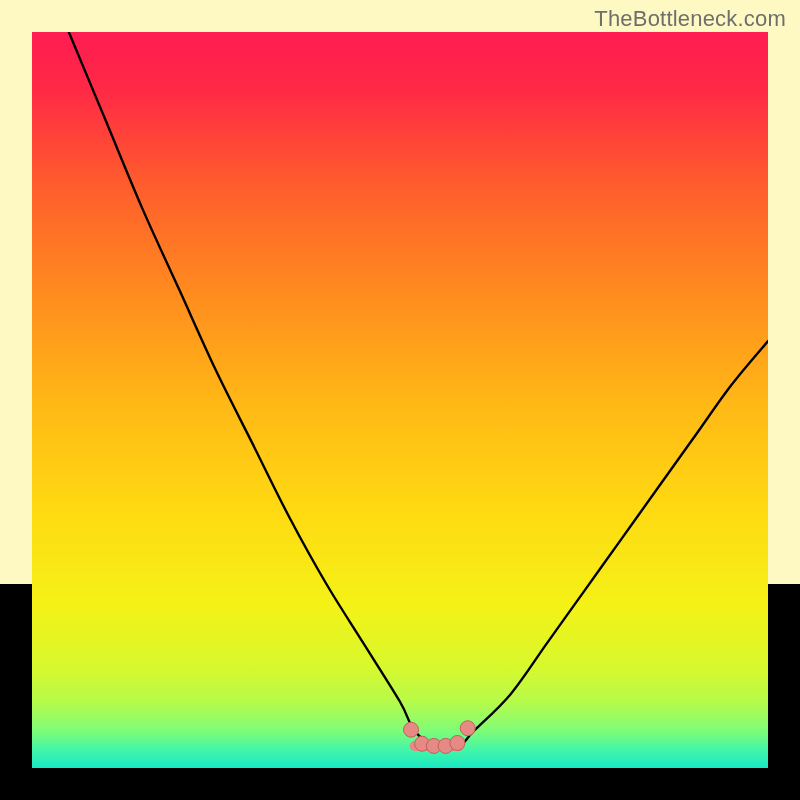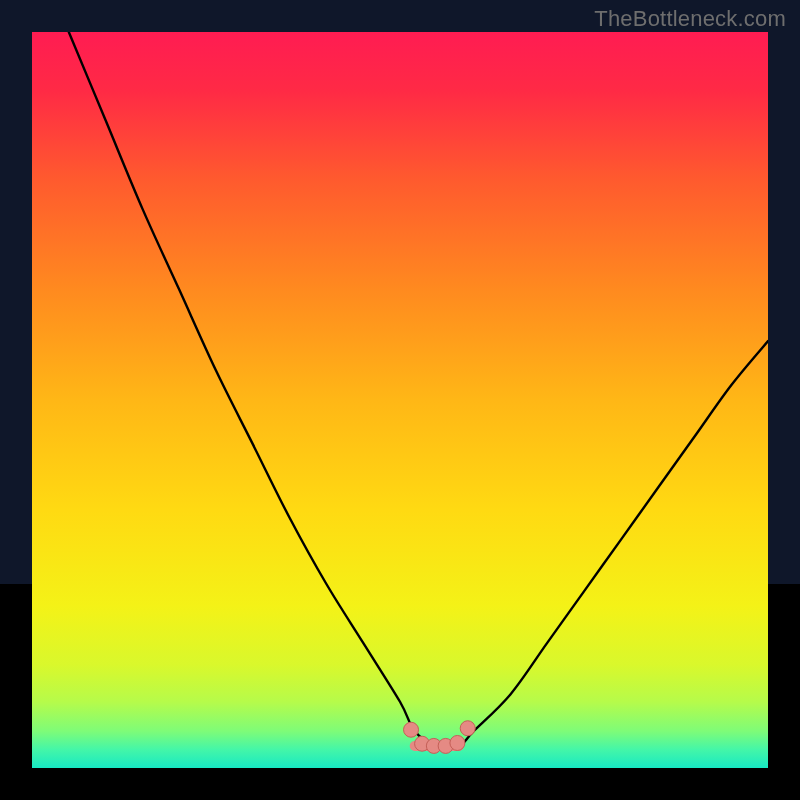--- a/index.html
+++ b/index.html
@@ -7,21 +7,21 @@
     padding: 0;
     width: 800px;
     height: 800px;
     overflow: hidden;
     background: #000;
   }
   .frame {
     position: relative;
     width: 800px;
     height: 584px;
-    background: #0f172a;
+    background: #fef9c3;
   }
   .plot-area {
     position: absolute;
     left: 32px;
     top: 32px;
     width: 736px;
     height: 736px;
     overflow: hidden;
   }
   .gradient {

